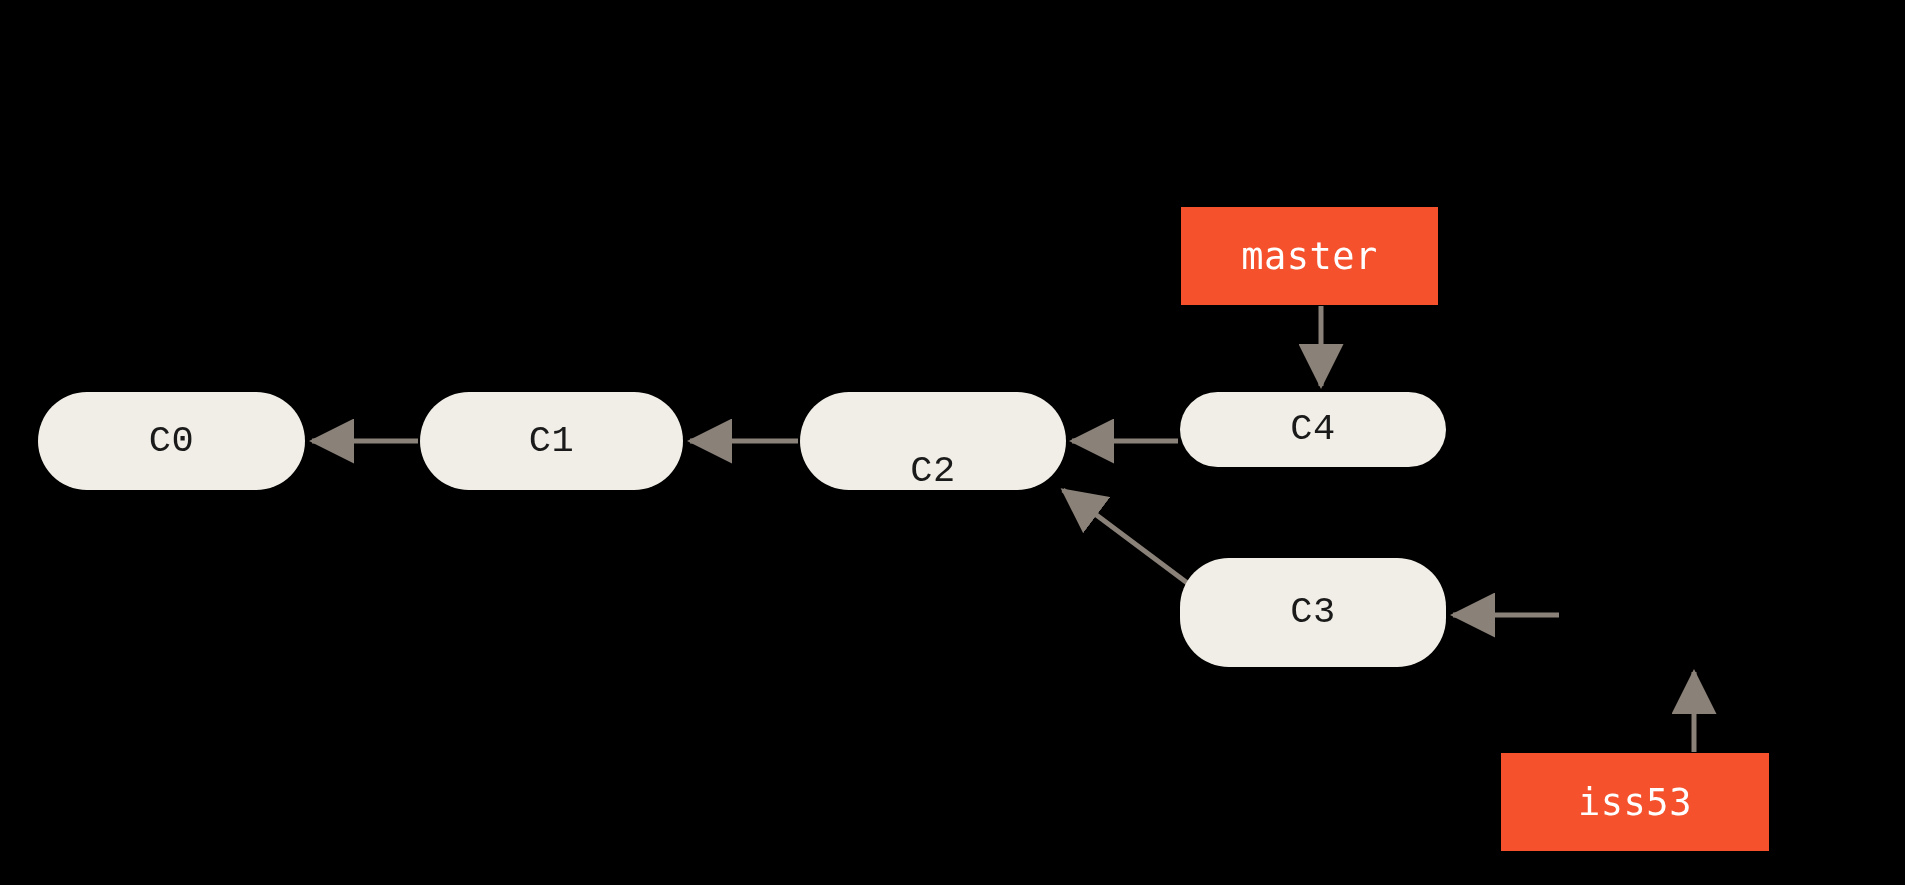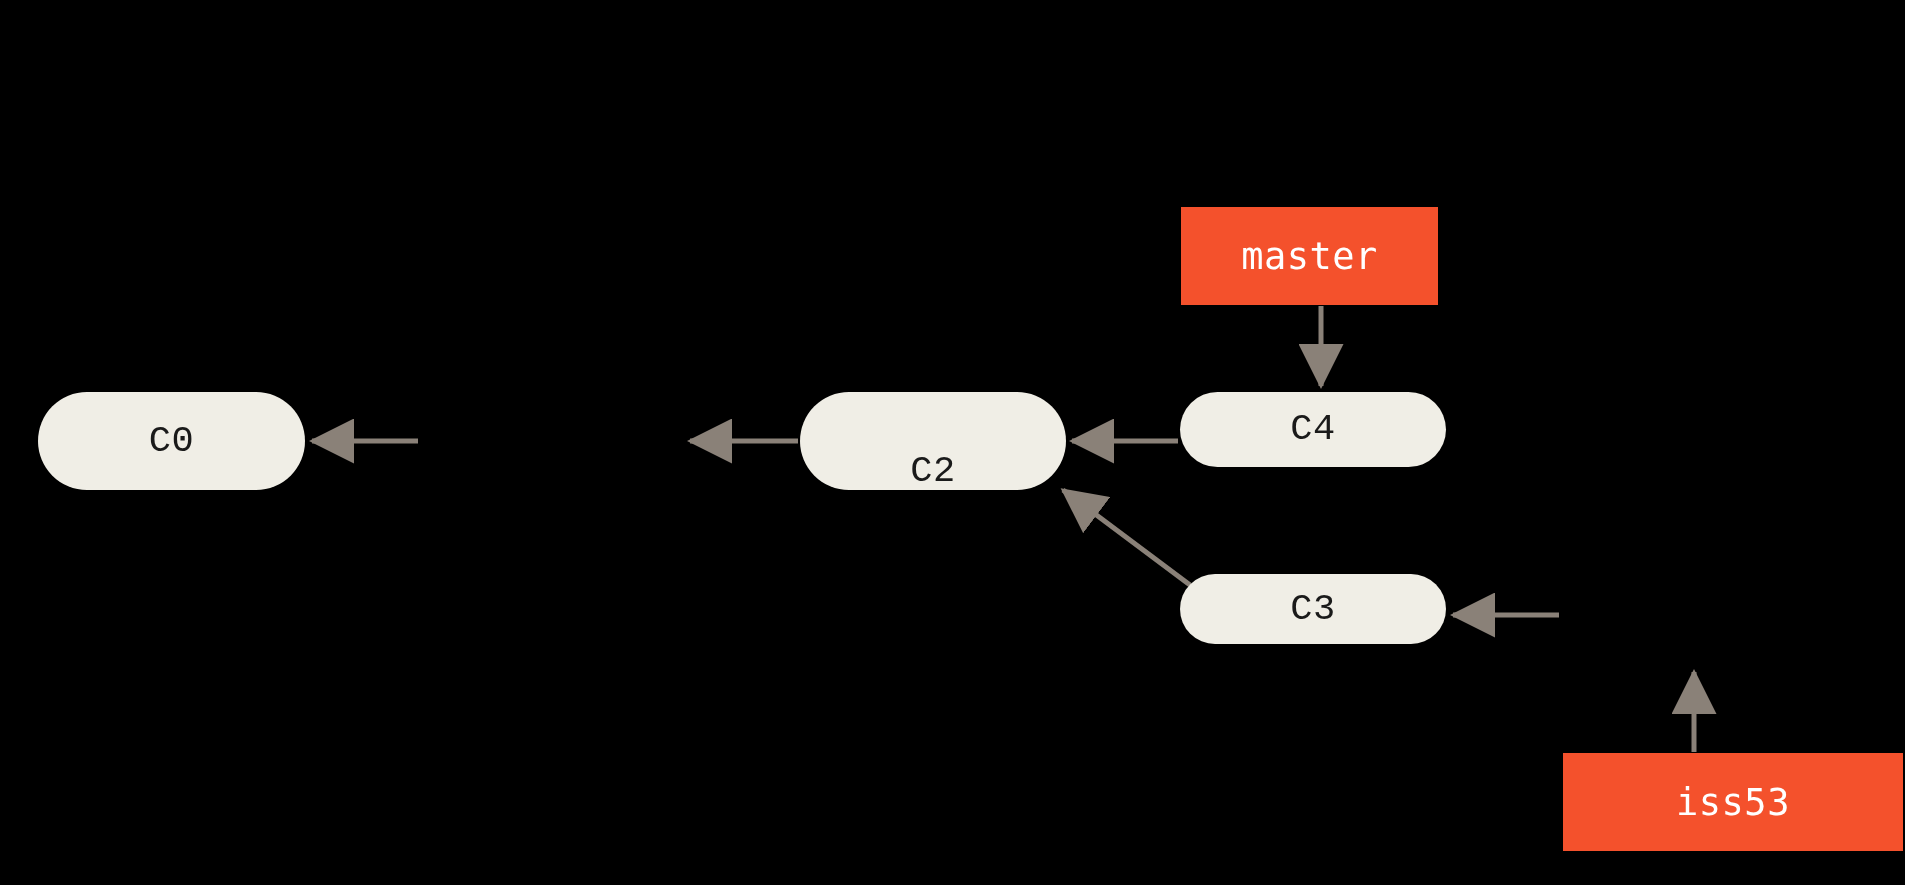--- a/index.html
+++ b/index.html
@@ -86,35 +86,38 @@
 
     <line x1="1321" y1="306" x2="1321" y2="386" stroke="#8A8178" stroke-width="5" marker-end="url(#arrowhead)"></line>
 
     <line x1="1694" y1="752" x2="1694" y2="672" stroke="#8A8178" stroke-width="5" marker-end="url(#arrowhead)"></line>
   </svg>
 
   <div class="commit-node" style="left:38px; top:392px; width:267px; height:98px;">
     <span class="commit-label">C0</span>
   </div>
 
+  <div class="commit-node" style="left:420px; top:392px; width:263px; height:98px;">
+    <span class="commit-label">C1</span>
+  </div>
 
   <div class="commit-node" style="left:800px; top:392px; width:266px; height:98px;align-items:flex-end;">
     <span class="commit-label">C2</span>
   </div>
 
   <div class="commit-node" style="left:1180px; top:392px; width:266px; height:75px;">
     <span class="commit-label">C4</span>
   </div>
 
-  <div class="commit-node" style="left:1180px; top:574px; width:266px; height:70px;">
+  <div class="commit-node" style="left:1180px; top:558px; width:266px; height:109px;">
     <span class="commit-label">C3</span>
   </div>
 
 
   <div class="branch-box" style="left:1181px; top:207px; width:257px; height:98px;">
     <span class="branch-label">master</span>
   </div>
 
-  <div class="branch-box" style="left:1563px; top:753px; width:340px; height:98px;">
+  <div class="branch-box" style="left:1501px; top:753px; width:268px; height:98px;">
     <span class="branch-label">iss53</span>
   </div>
 
 </div>
 
 </body></html>

